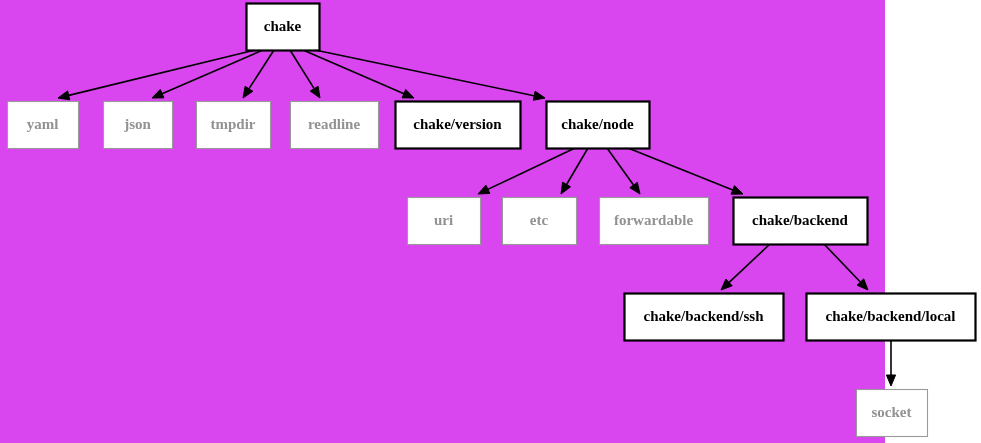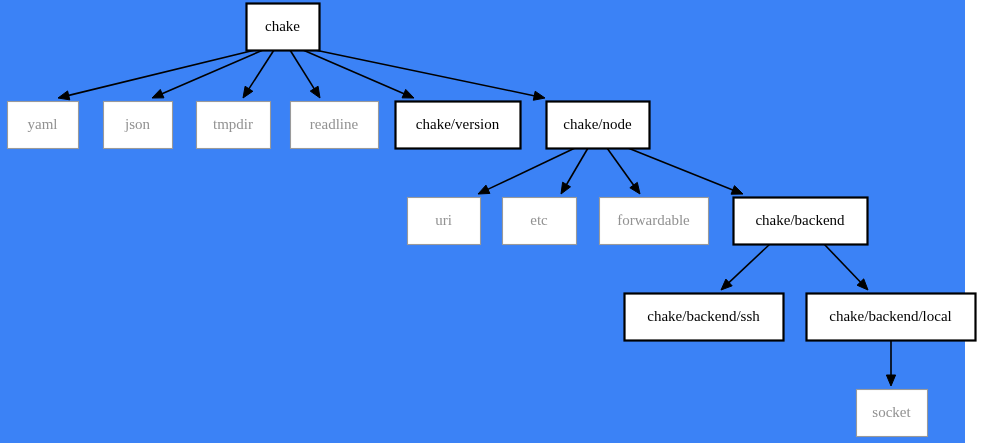--- a/index.html
+++ b/index.html
@@ -8,23 +8,24 @@
     background: #ffffff;
   }
   body {
     width: 981px;
     height: 443px;
     font-family: "Liberation Serif", "DejaVu Serif", serif;
     overflow: hidden;
   }
   #graph-root {
     position: relative;
-    width: 965px;
+    width: 885px;
     height: 443px;
-    background: #3b82f6;
+    background: #d946ef;
+    font-weight: bold;
   }
   svg#graph-canvas {
     position: absolute;
     left: 0;
     top: 0;
     width: 981px;
     height: 443px;
     display: block;
   }
   .node-rect {

